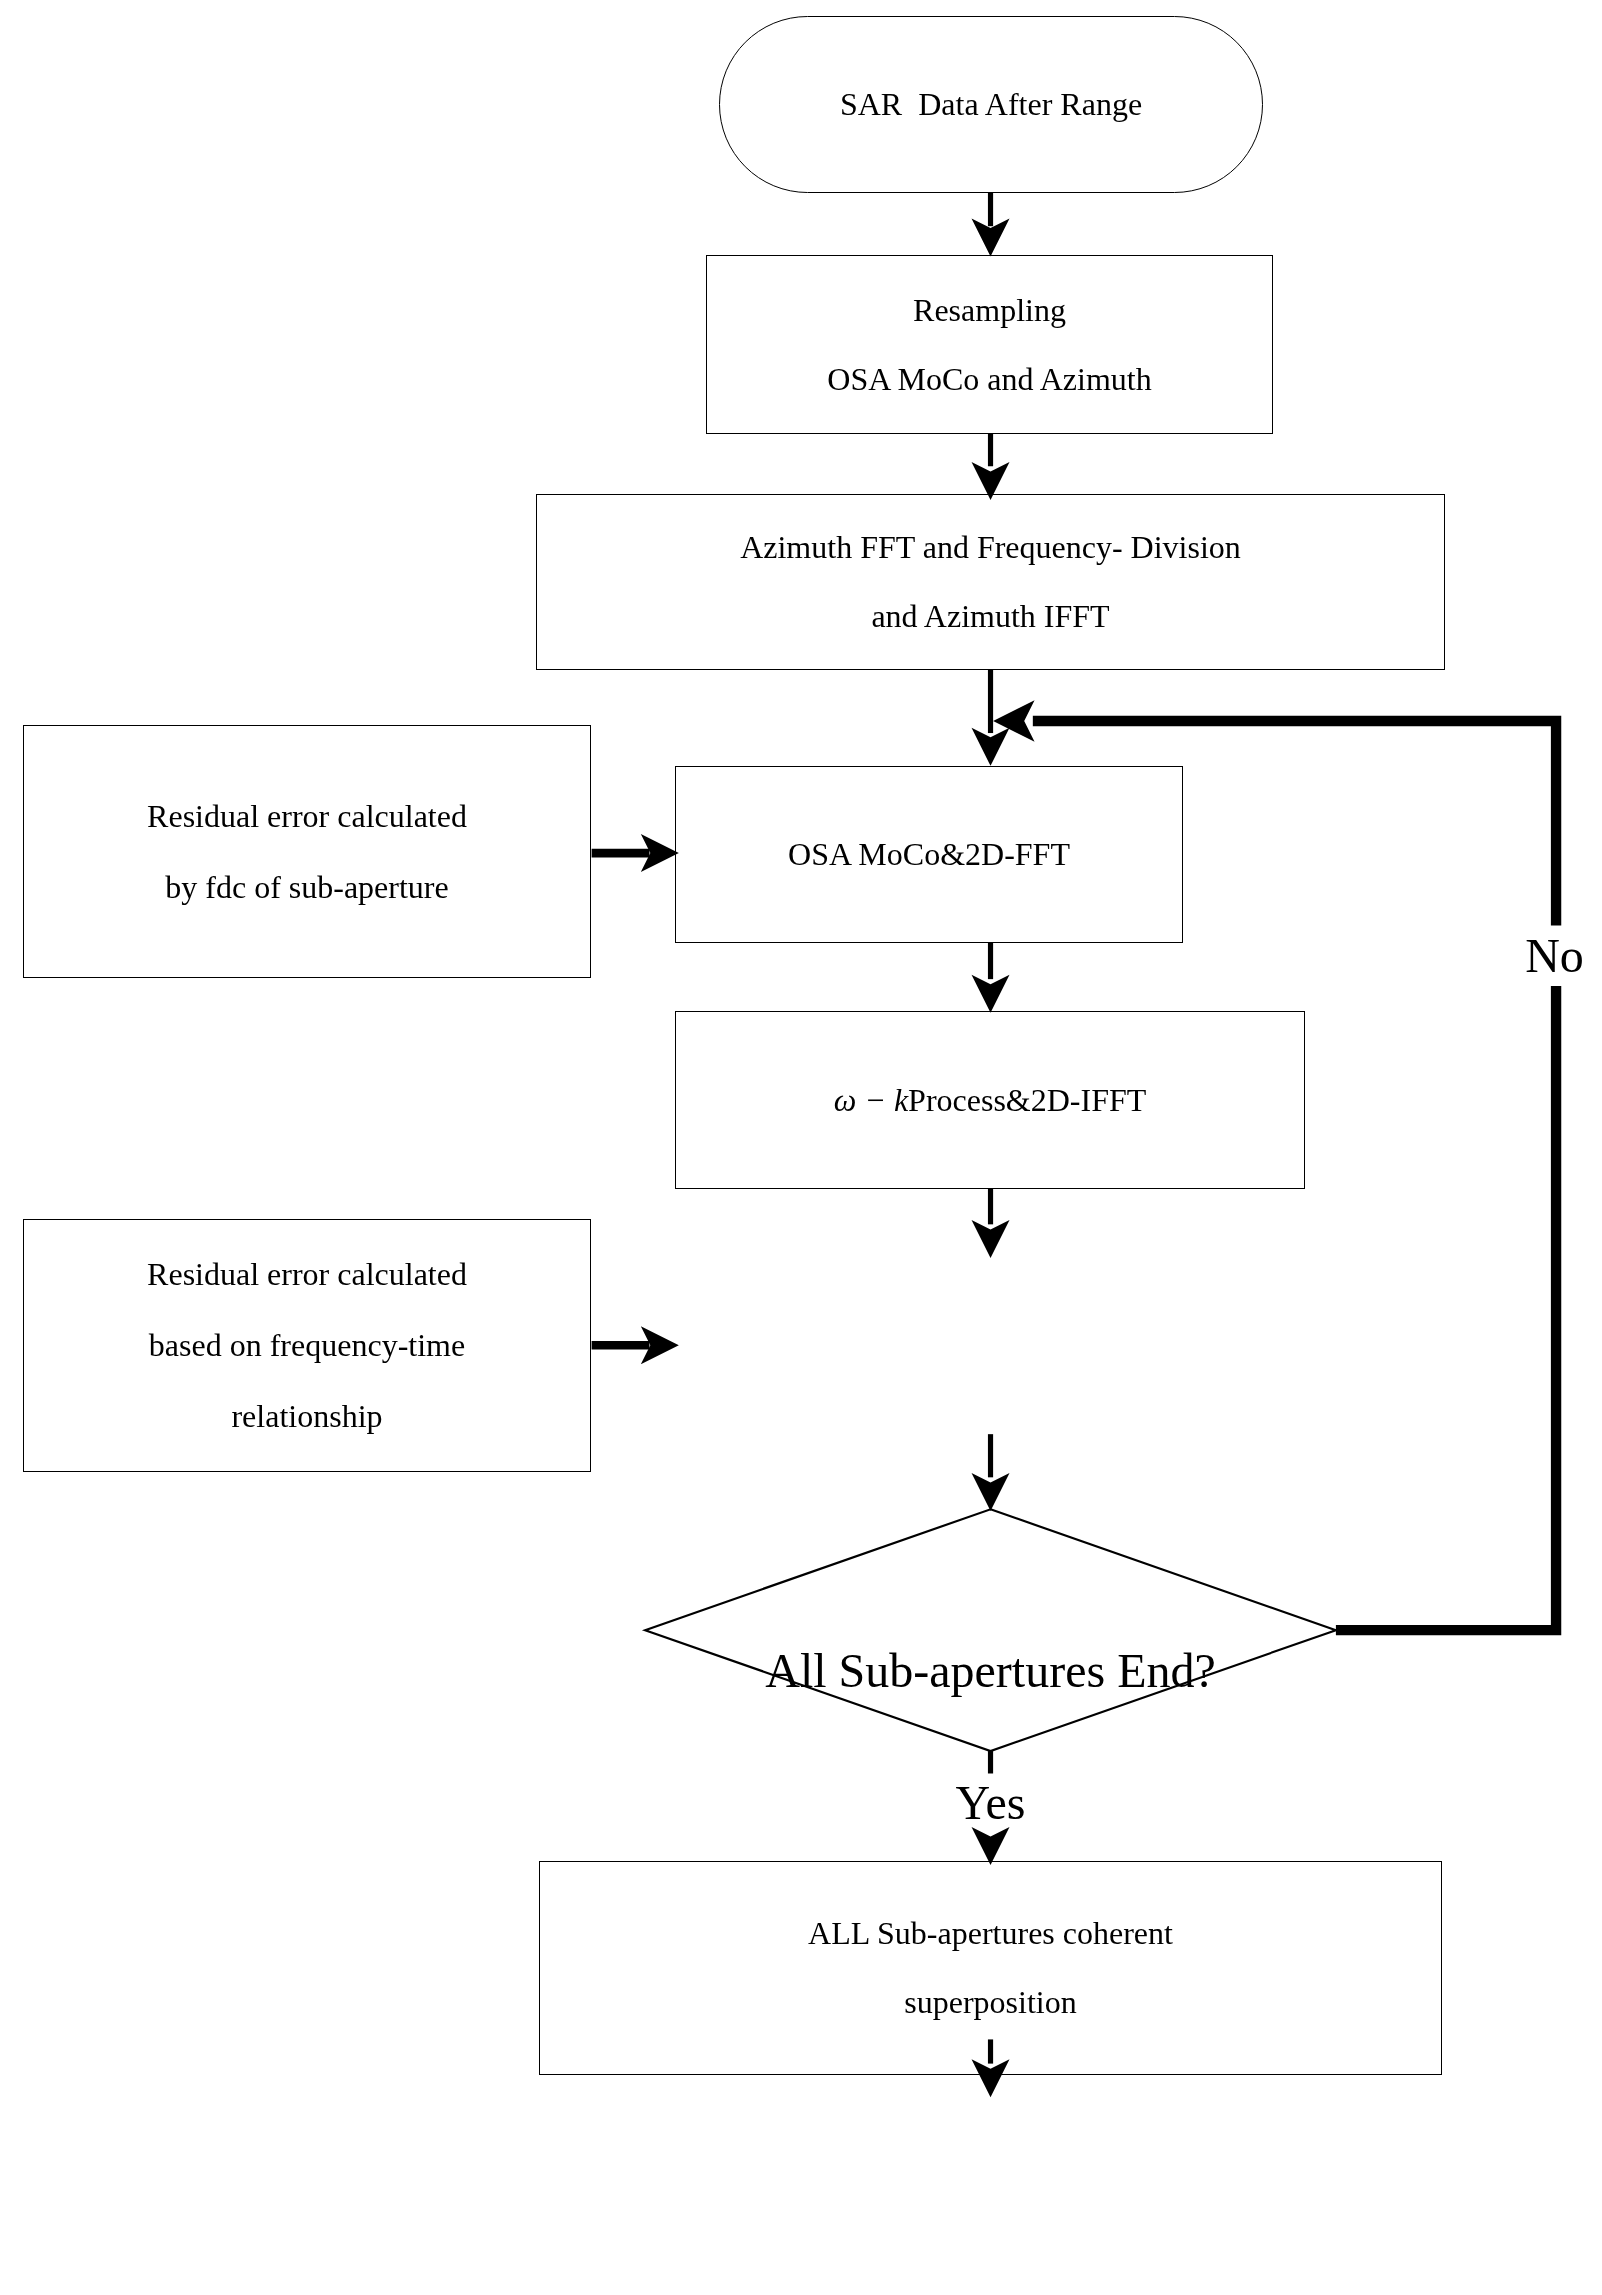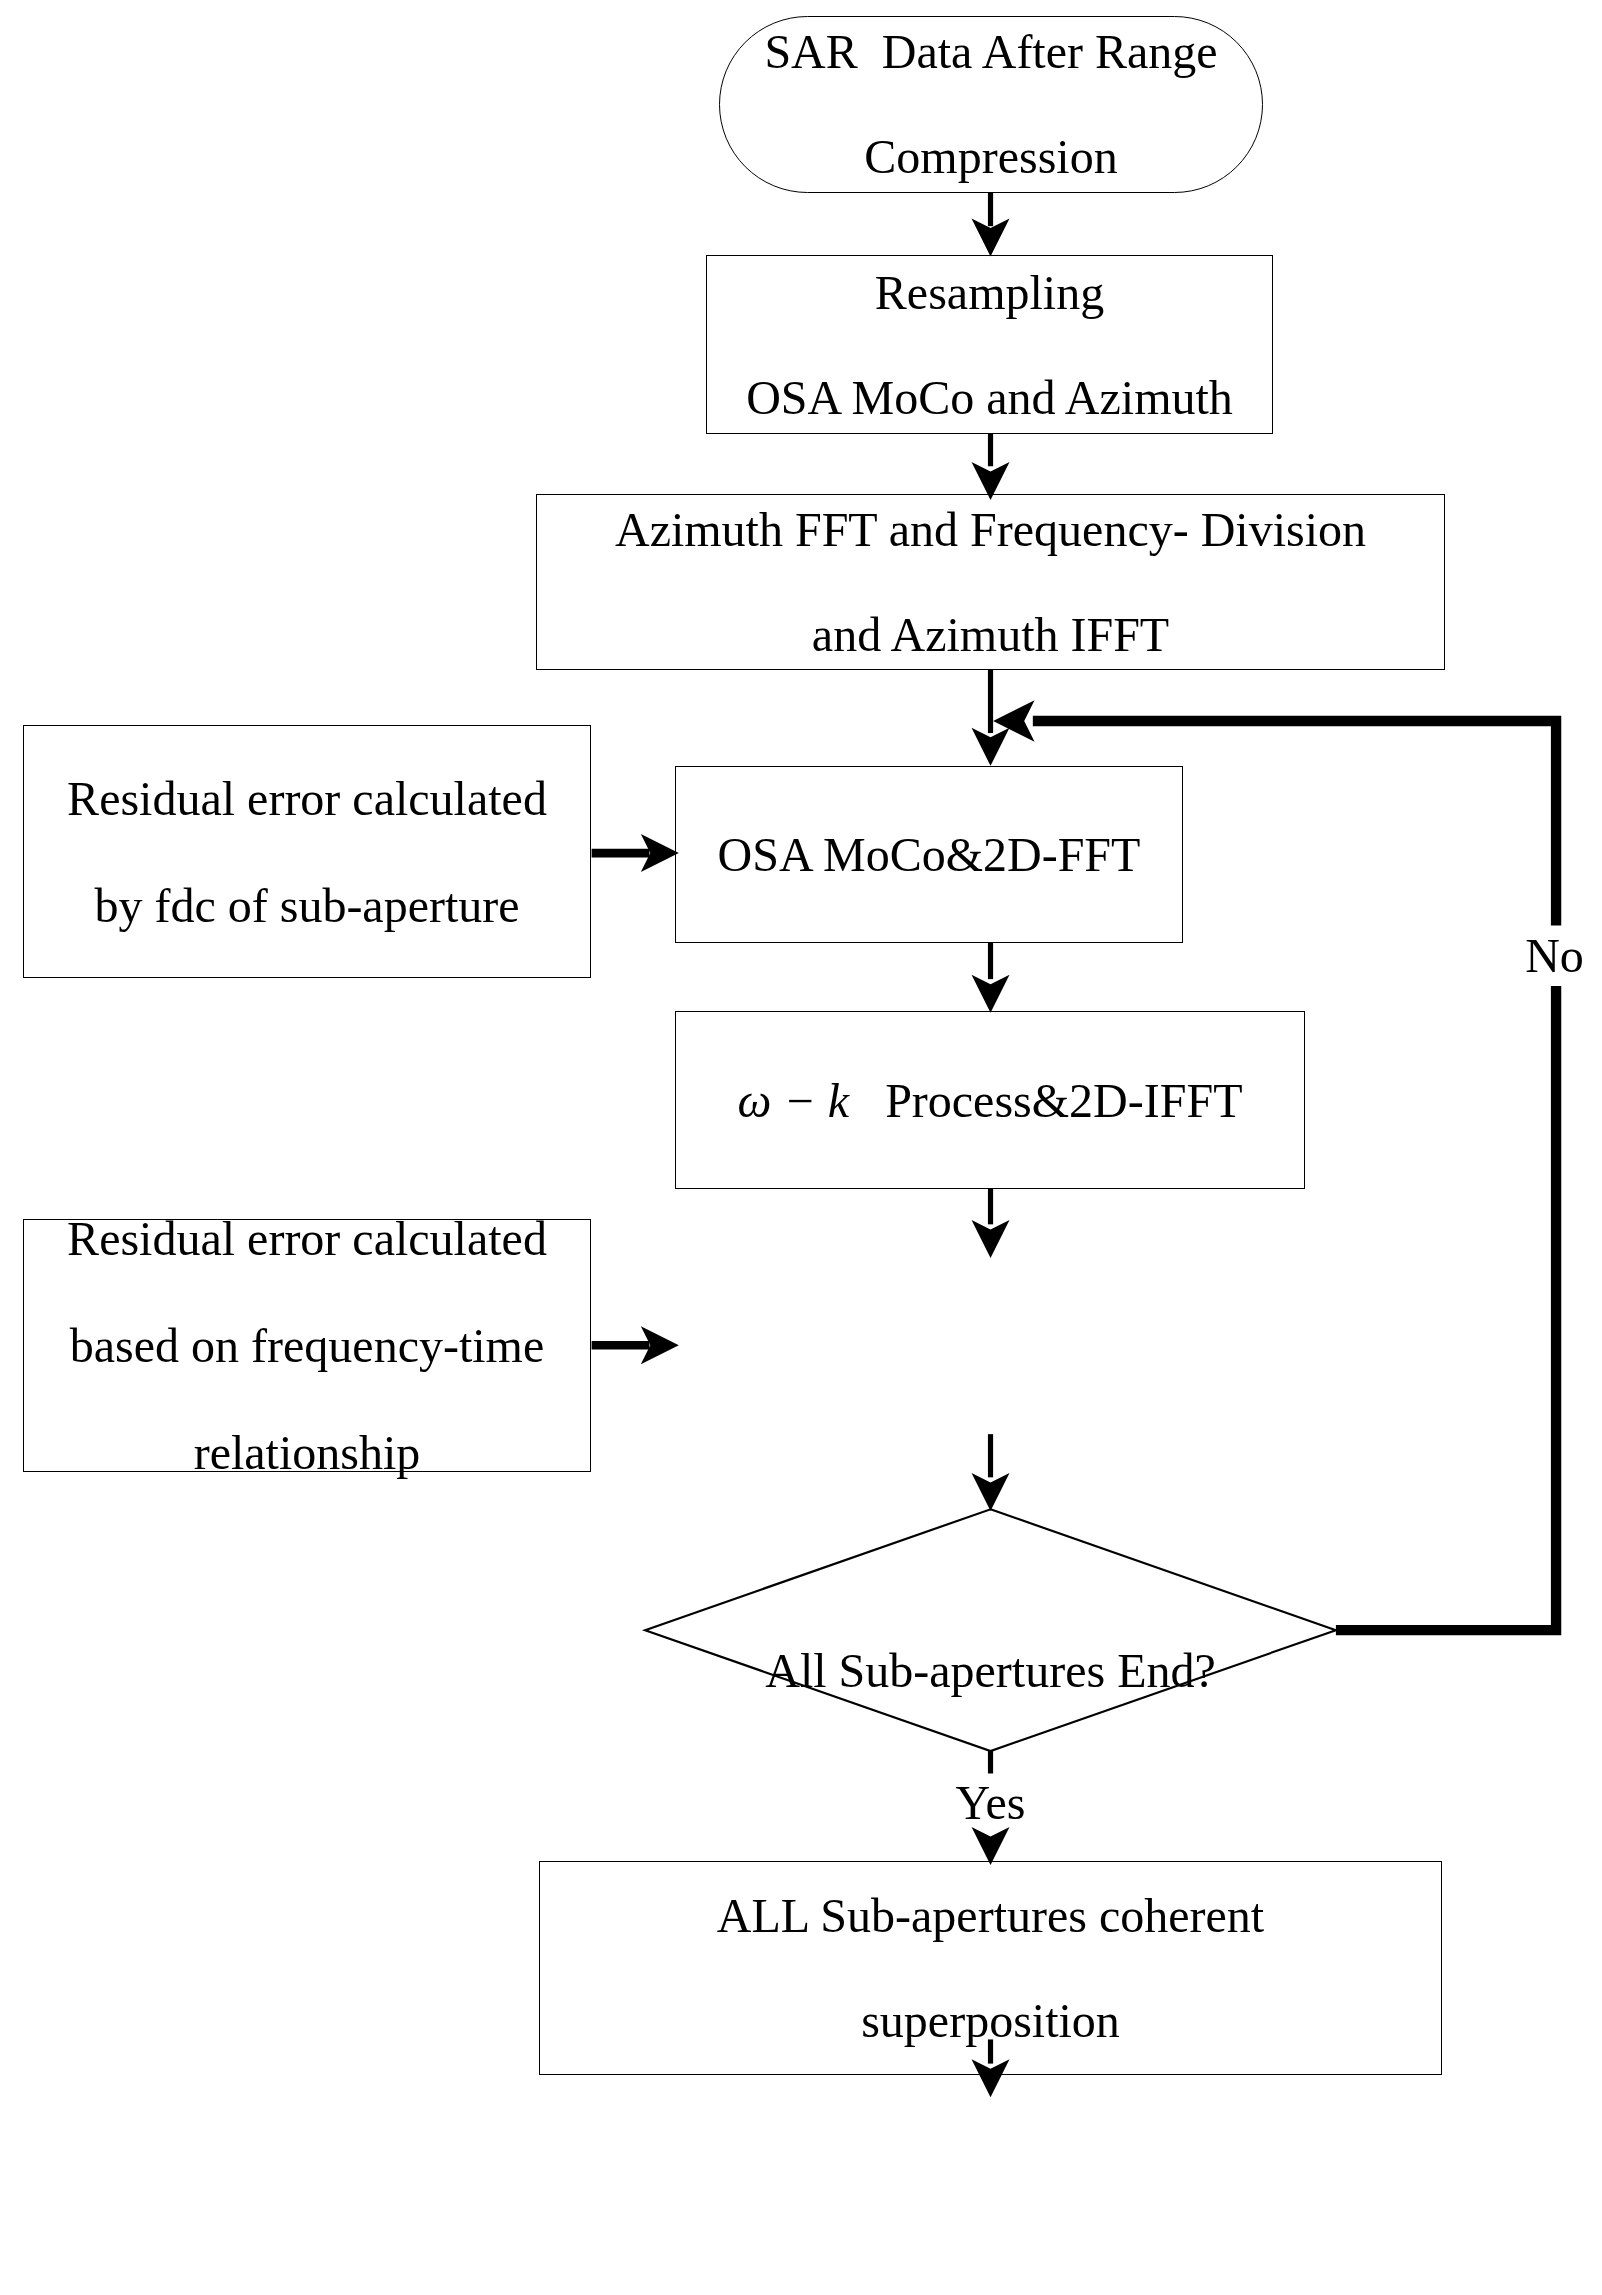--- a/index.html
+++ b/index.html
@@ -15,23 +15,22 @@
     position:absolute;
     box-sizing:border-box;
     border:1.7px solid #000000;
     background:#ffffff;
     display:flex;
     flex-direction:column;
     align-items:center;
     justify-content:center;
     text-align:center;
     z-index:1;
-    font-size:48px;
+    font-size:32px;
     line-height:69px;
-    gap:36px;
   }
   .node .line{white-space:pre;display:block;}
   .terminator{border-radius:95px;}
   .plain{
     position:absolute;
     border:none;
     background:transparent;
     display:flex;
     align-items:center;
     justify-content:center;
@@ -61,21 +60,20 @@
   #connectors .head{fill:#000000;stroke:none;}
   #connectors .diamond{fill:#ffffff;stroke:#000000;stroke-width:2.5;}
 </style>
 </head>
 <body>
 
 <div id="canvas">
 
   <div class="node terminator" id="node-start">
     <span class="line">SAR  Data After Range</span>
-    <span class="line">Compression</span>
   </div>
 
   <div class="node" id="node-resampling">
     <span class="line">Resampling</span>
     <span class="line">OSA MoCo and Azimuth</span>
   </div>
 
   <div class="node" id="node-azfft">
     <span class="line">Azimuth FFT and Frequency- Division</span>
     <span class="line">and Azimuth IFFT</span>

